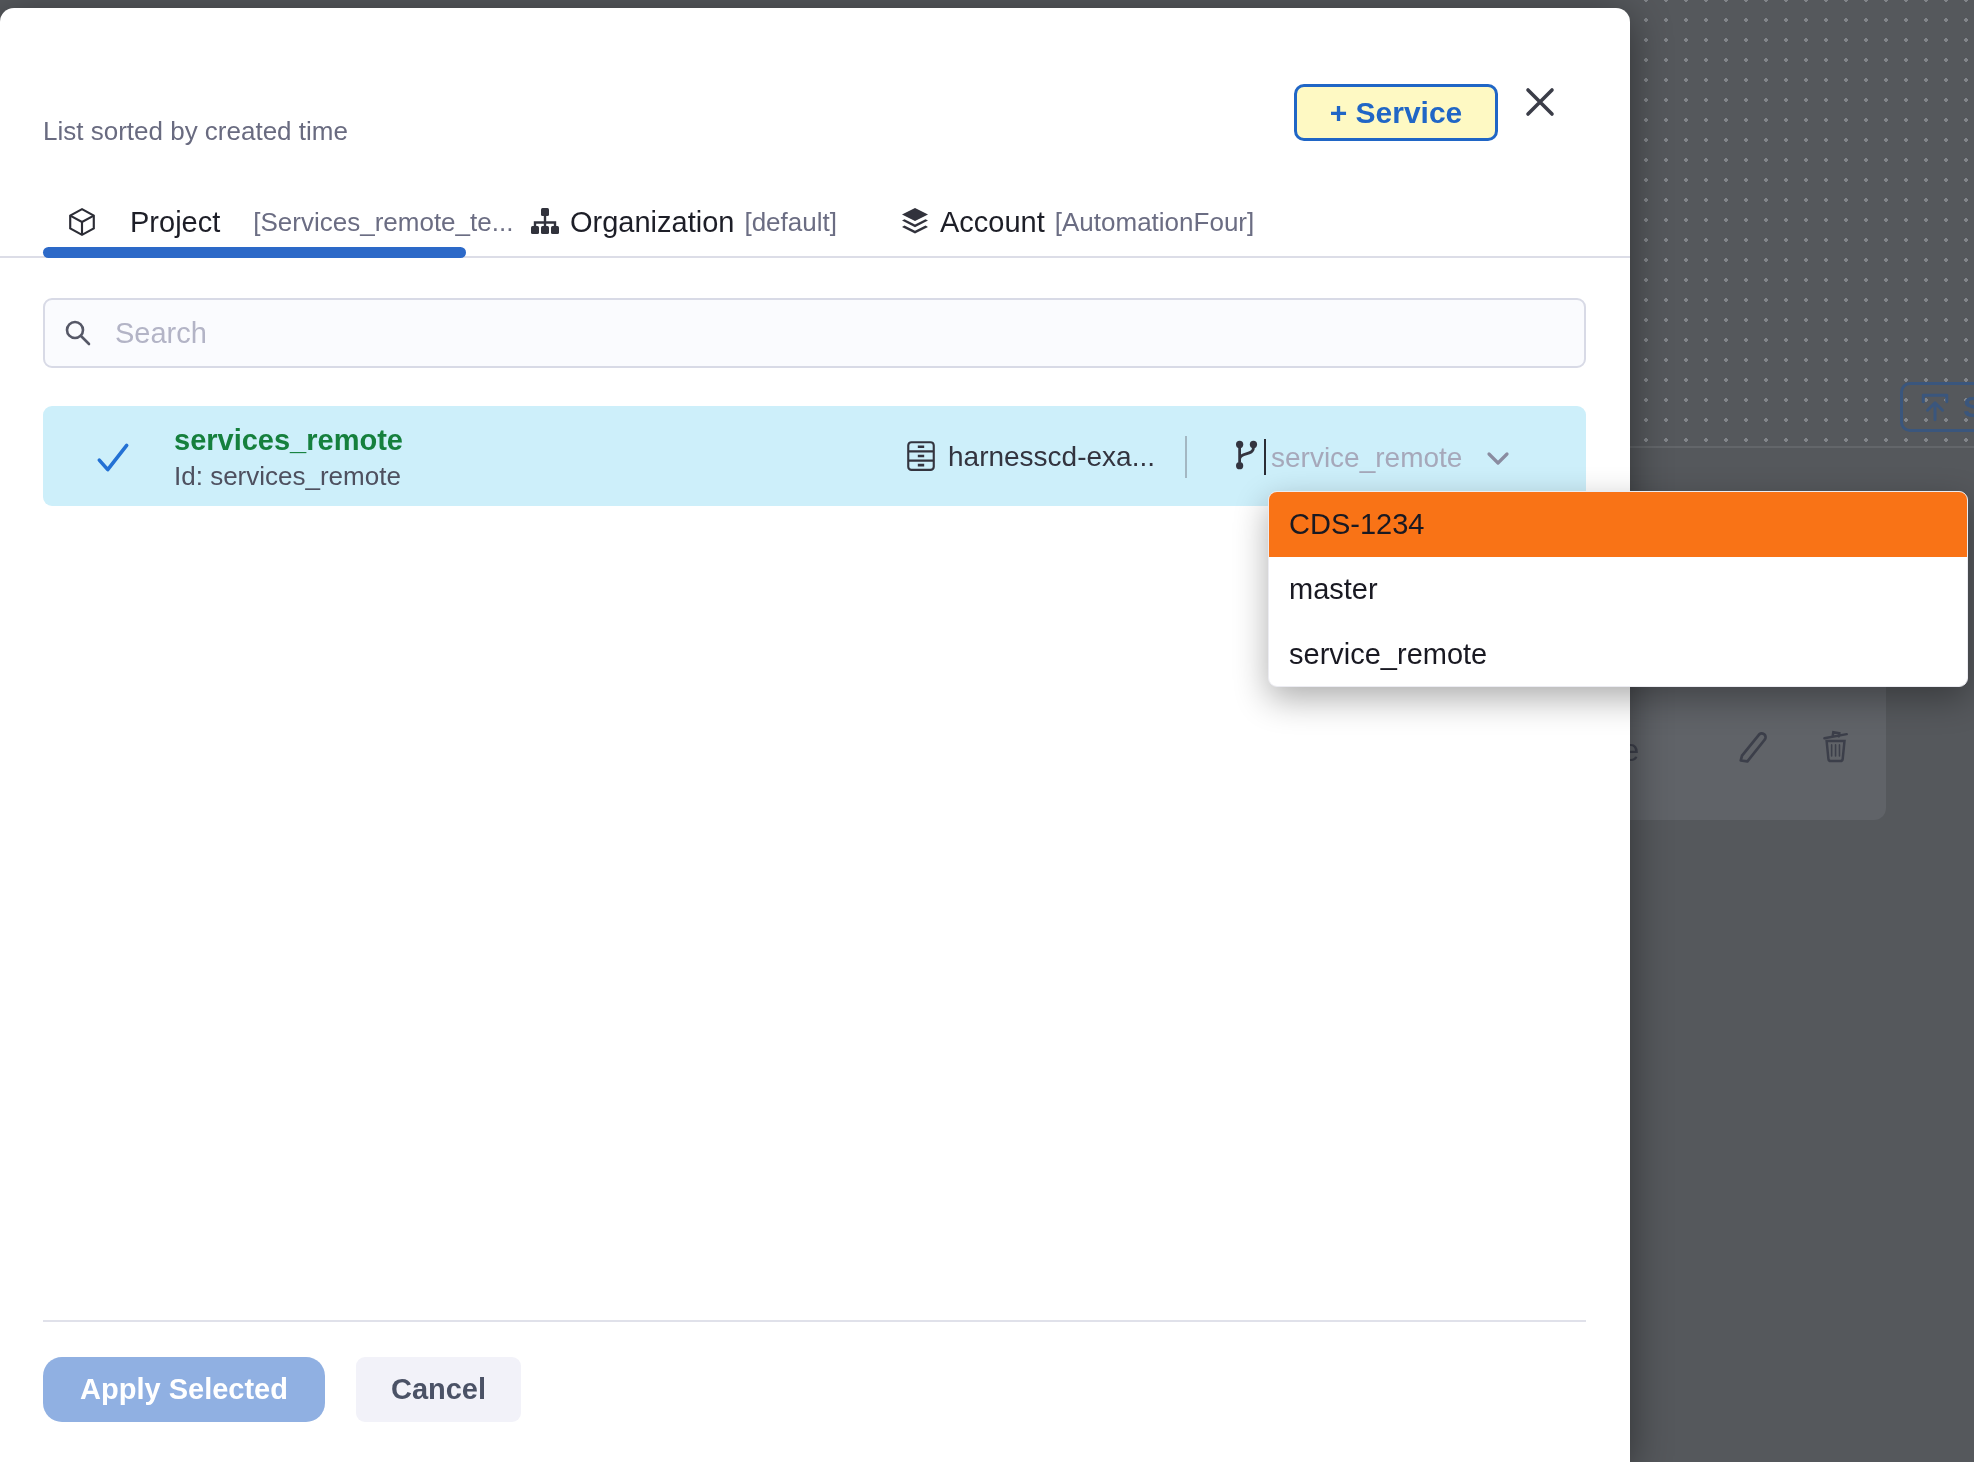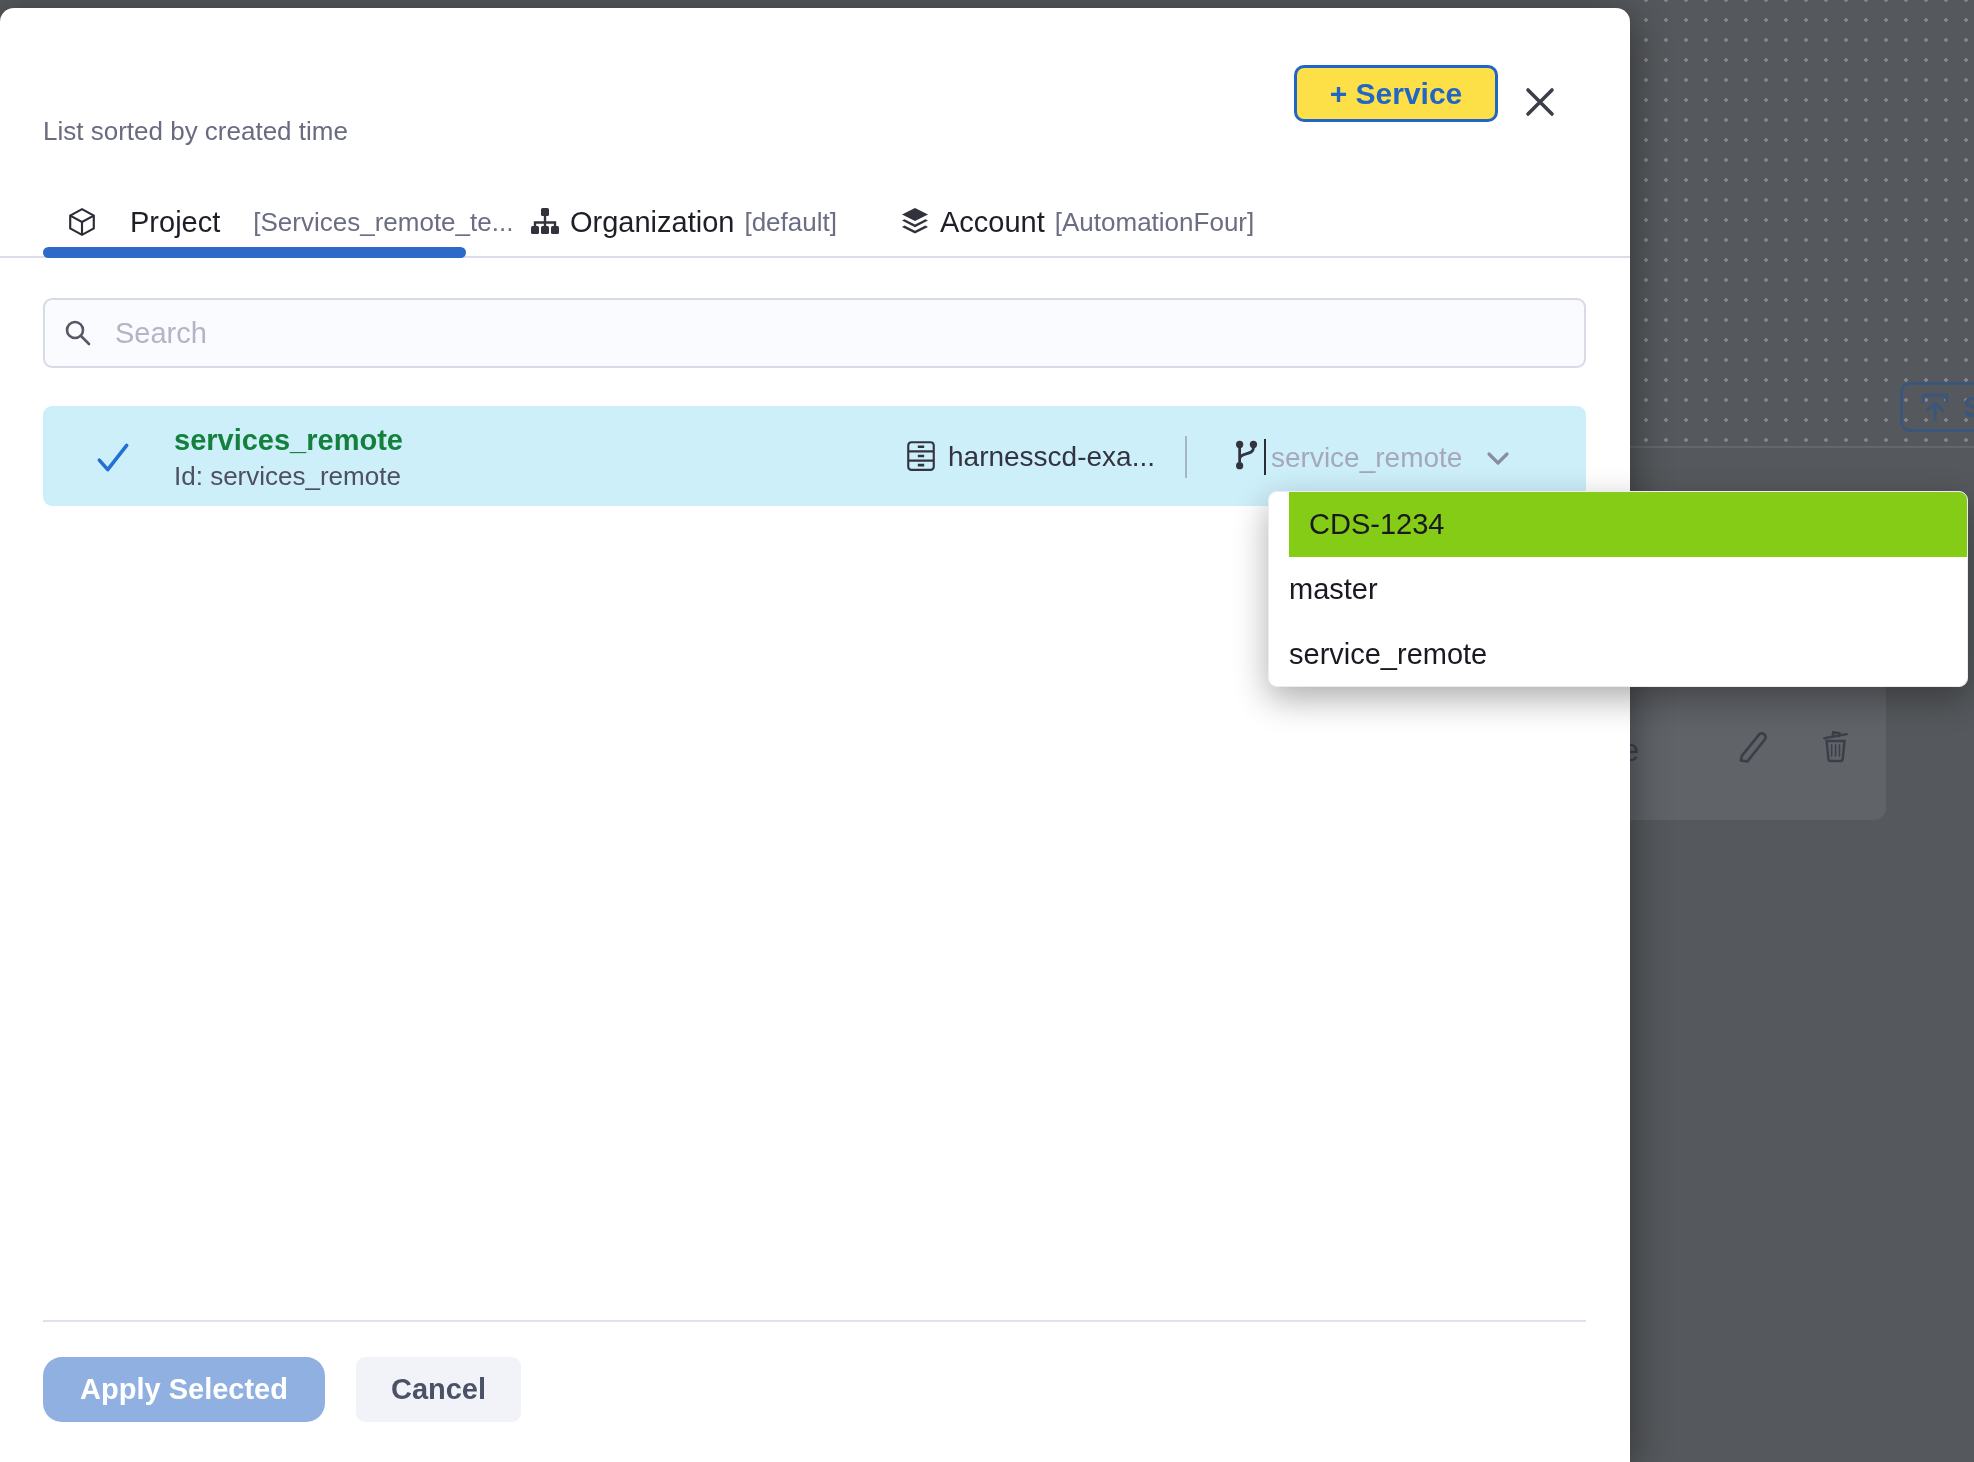--- a/index.html
+++ b/index.html
@@ -50,22 +50,22 @@
   }
   .modal-title {
     position:absolute; left:43px; top:38px;
     font-size:40px; font-weight:bold; color:#17171f; letter-spacing:-0.5px;
   }
   .modal-subtitle {
     position:absolute; left:43px; top:108px;
     font-size:26px; color:#696b80;
   }
   .new-service-btn {
-    position:absolute; left:1294px; top:57px; width:204px; height:57px;
-    border:3px solid #2066c6; border-radius:10px; background:#fde047;
+    position:absolute; left:1294px; top:76px; width:204px; height:57px;
+    border:3px solid #2066c6; border-radius:10px; background:#fef9c3;
     color:#2066c6; font-size:30px; font-weight:bold;
     display:flex; align-items:center; justify-content:center;
     cursor:pointer;
   }
   .close-btn {
     position:absolute; left:1518px; top:72px; width:44px; height:44px;
     background:none; border:none; cursor:pointer;
     display:flex; align-items:center; justify-content:center;
   }
 
@@ -132,21 +132,21 @@
   .dropdown {
     position:absolute; left:1268px; top:491px; width:700px; height:196px;
     background:#ffffff; border:1px solid #ececf2; border-radius:9px;
     box-shadow:0 12px 34px rgba(0,0,0,0.32);
     overflow:hidden; z-index:30;
   }
   .dropdown-item {
     height:65px; line-height:65px; padding-left:20px;
     font-size:29px; color:#191922; cursor:pointer;
   }
-  .dropdown-item.highlighted { background:#84cc16;margin-left:20px; }
+  .dropdown-item.highlighted { background:#f97316; }
 
   
   .footer-divider {
     position:absolute; left:43px; top:1312px; width:1543px; height:2px; background:#e0e1ea;
   }
   .apply-btn {
     position:absolute; left:43px; top:1349px; width:282px; height:65px;
     background:#90b0e2; border:none; border-radius:19px;
     color:#ffffff; font-size:29px; font-weight:bold;
     font-family:"Liberation Sans", sans-serif; cursor:default;

